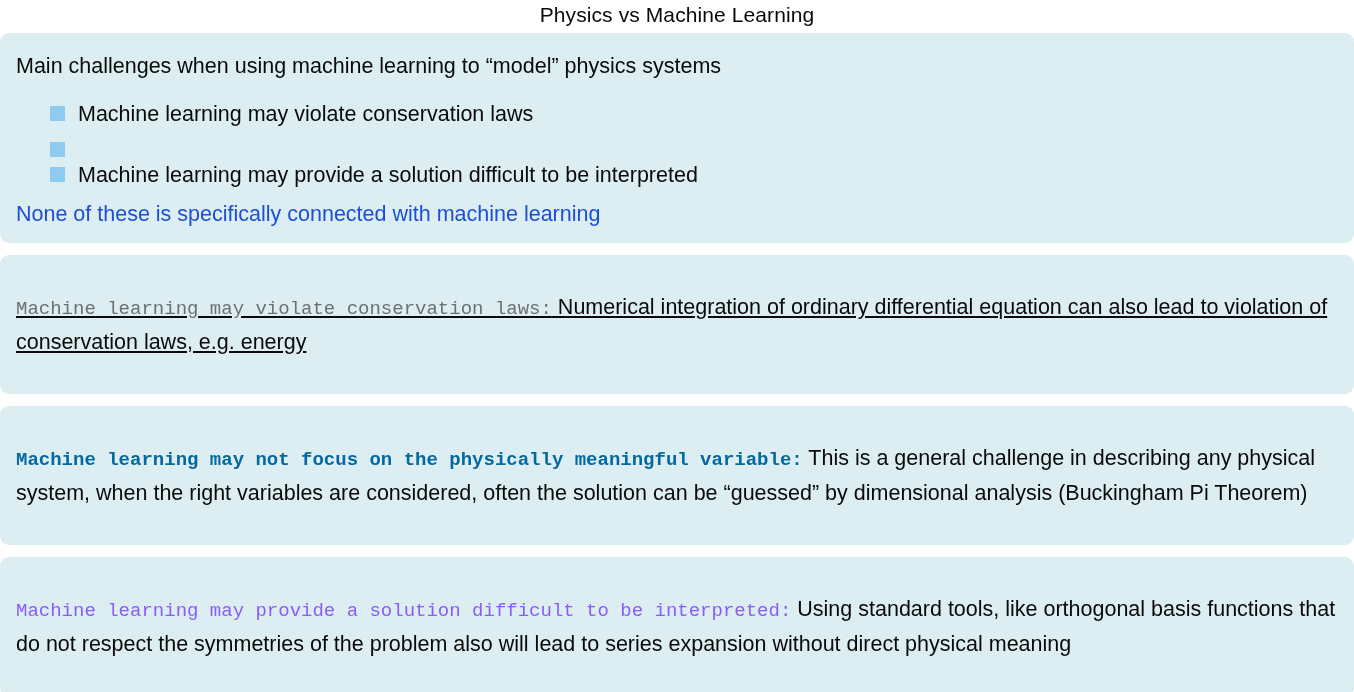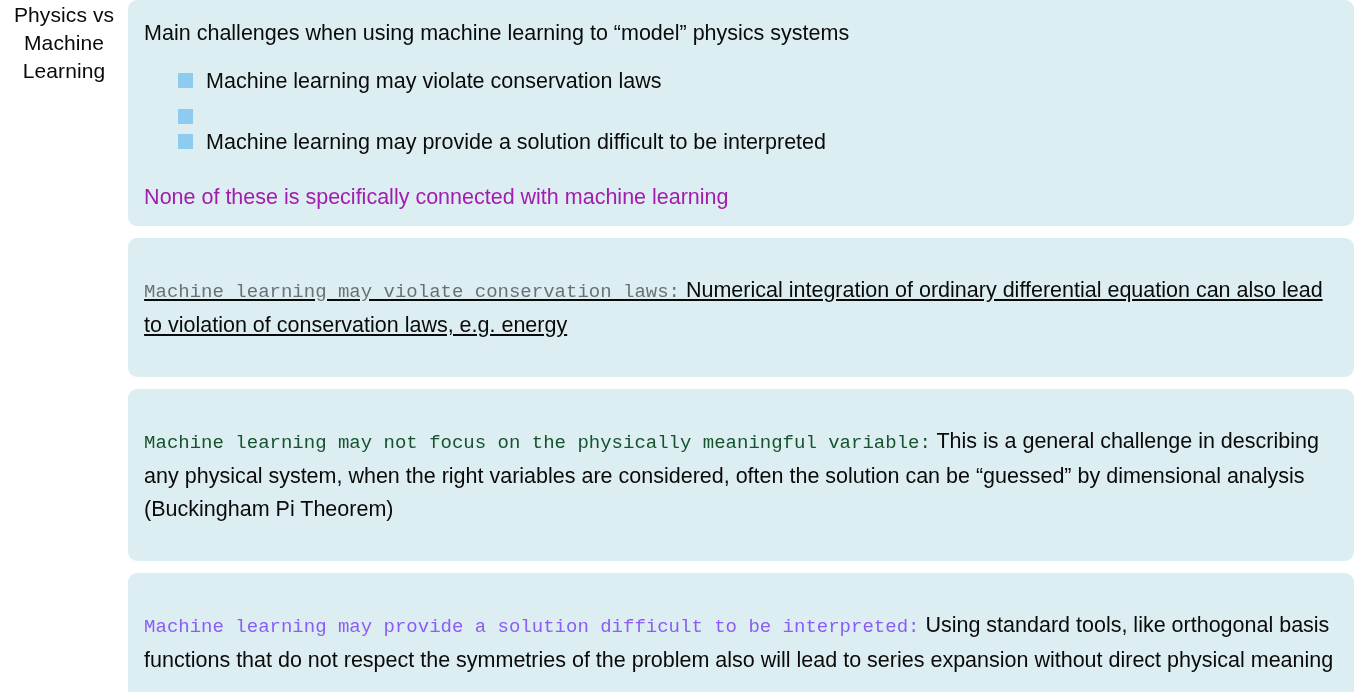--- a/index.html
+++ b/index.html
@@ -12,21 +12,21 @@
     height: 692px;
     font-family: "Liberation Sans", sans-serif;
     color: #0a0a0a;
     overflow: hidden;
   }
   .slide {
     width: 1354px;
     height: 692px;
     box-sizing: border-box;
     display: flex;
-    flex-direction: row;
+    flex-direction: column;
   }
   .slide-title {
     text-align: center;
     font-size: 21px;
     line-height: 28px;
     color: #0a0a0a;
     padding: 1px 0 4px 0;
     letter-spacing: 0.1px;
   }
   .panels {
@@ -71,22 +71,22 @@
     margin-top: 9px;
   }
   .bullet-text {
     font-size: 21.5px;
     line-height: 35px;
     color: #0a0a0a;
   }
   .closing-line {
     font-size: 21.5px;
     line-height: 30px;
-    color: #a21caf;
-    margin-top: 22px;
+    color: #1d4ed8;
+    margin-top: 6px;
   }
   .detail-body {
     font-size: 21.5px;
     line-height: 33px;
     color: #0a0a0a;
   }
   .mono-term {
     font-family: "Liberation Mono", "DejaVu Sans Mono", monospace;
     font-size: 19px;
     color: #6b7077;
@@ -120,21 +120,21 @@
       </ul>
 
       <div class="closing-line">None of these is specifically connected with machine learning</div>
     </div>
 
     <div class="panel" style="background: rgb(221, 238, 242); text-decoration: underline;">
       <p class="detail-body"><span class="mono-term" style="color: rgb(107, 112, 119);">Machine learning may violate conservation laws:</span><span> Numerical integration of ordinary differential equation can also lead to violation of conservation laws, e.g. energy</span></p>
     </div>
 
     <div class="panel" style="background: rgb(221, 238, 242);">
-      <p class="detail-body"><span class="mono-term" style="color: #14532d;">Machine learning may not focus on the physically meaningful variable:</span><span> This is a general challenge in describing any physical system, when the right variables are considered, often the solution can be “guessed” by dimensional analysis (Buckingham Pi Theorem)</span></p>
+      <p class="detail-body"><span class="mono-term" style="color: #0369a1; font-weight: bold;">Machine learning may not focus on the physically meaningful variable:</span><span> This is a general challenge in describing any physical system, when the right variables are considered, often the solution can be “guessed” by dimensional analysis (Buckingham Pi Theorem)</span></p>
     </div>
 
     <div class="panel" style="background: rgb(221, 238, 242);">
       <p class="detail-body"><span class="mono-term" style="color: #8b5cf6;">Machine learning may provide a solution difficult to be interpreted:</span><span> Using standard tools, like orthogonal basis functions that do not respect the symmetries of the problem also will lead to series expansion without direct physical meaning</span></p>
     </div>
 
   </div>
 </div>
 
 </body></html>

